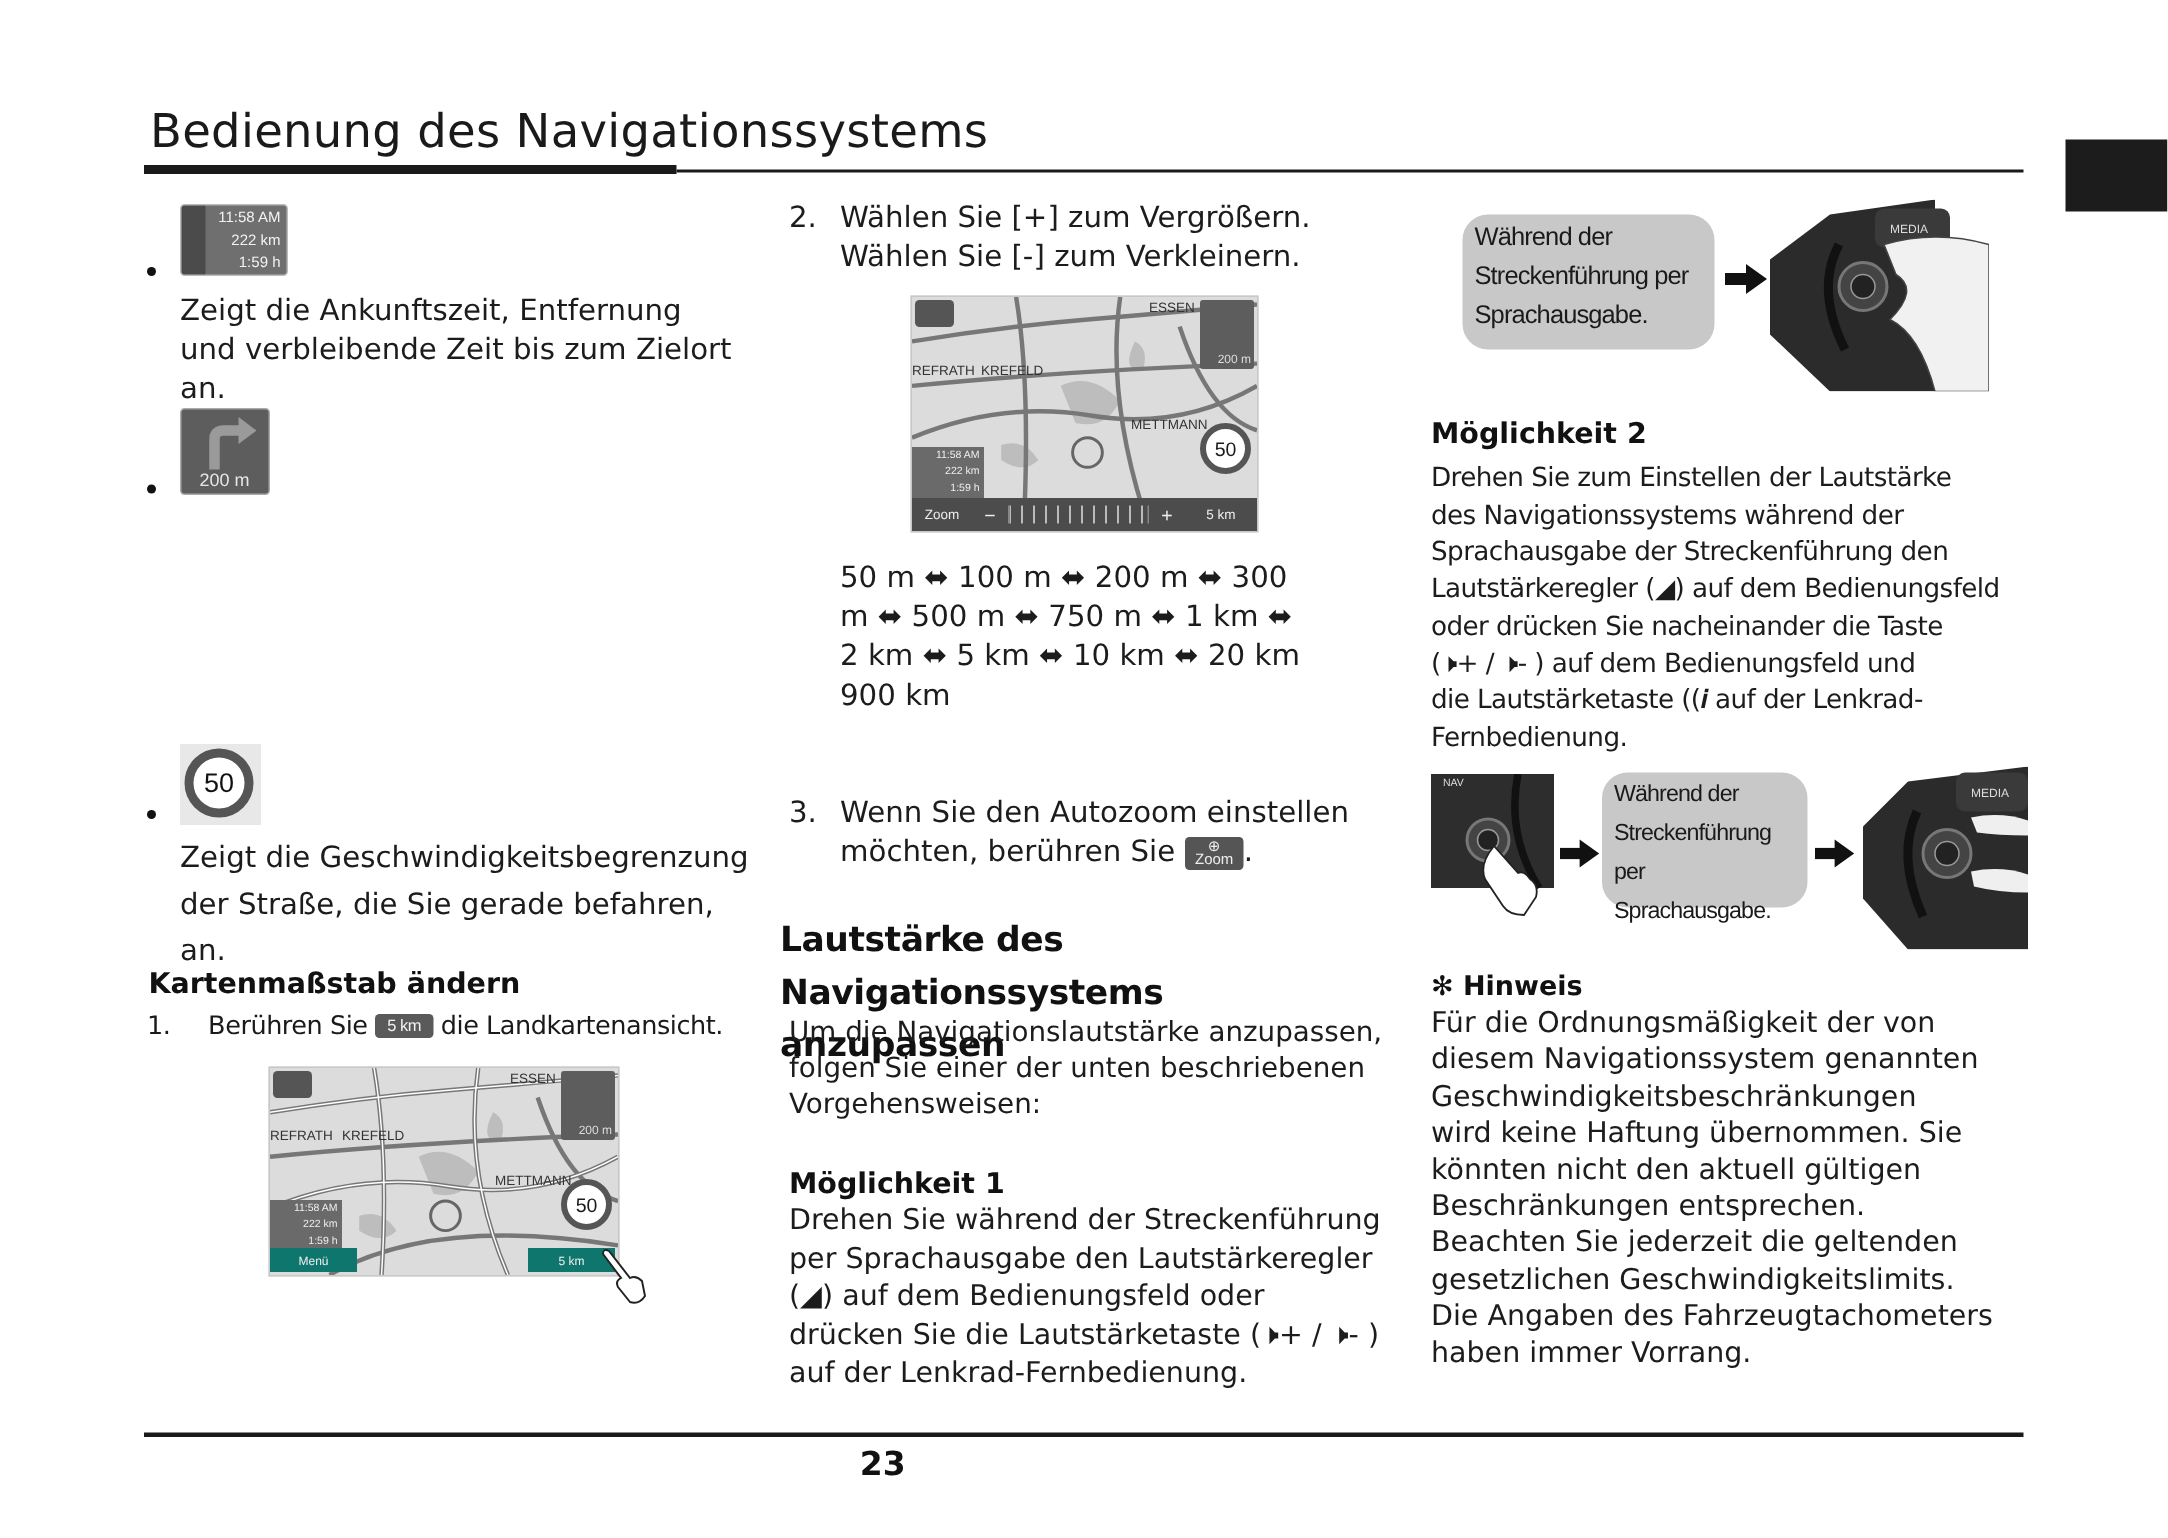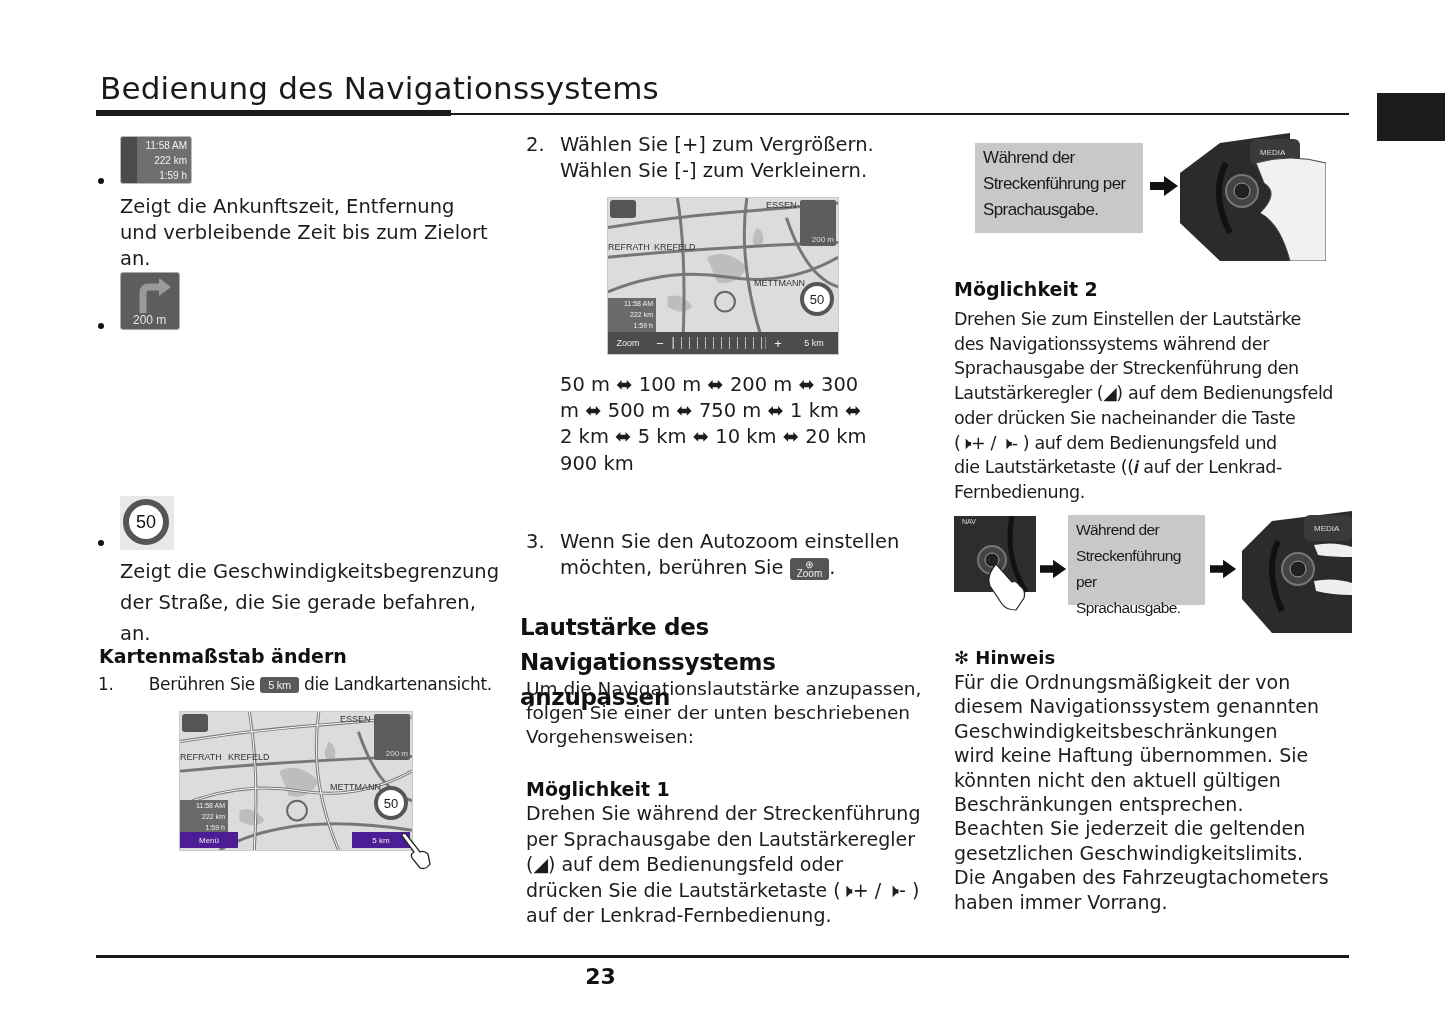--- a/index.html
+++ b/index.html
@@ -38,29 +38,29 @@
     
     .map { position: absolute; background: #d9d9d9; overflow: hidden; border: 1px solid #c8c8c8; }
     .map svg.roads { position: absolute; left: 0; top: 0; width: 100%; height: 100%; }
     .map .lbl { position: absolute; font-family: "Liberation Sans", sans-serif; font-size: 9px; color: #333; }
     .map .tl-btn { position: absolute; left: 2px; top: 2px; width: 26px; height: 18px; background: #555; border-radius: 3px; }
     .map .turn-box { position: absolute; right: 2px; top: 2px; width: 36px; height: 46px; background: #5d5d5d; border-radius: 2px; }
     .map .turn-box span { position: absolute; bottom: 2px; right: 2px; font-size: 8px; color: #ddd; font-family: "Liberation Sans", sans-serif; }
     .map .eta-box { position: absolute; left: 0; width: 48px; height: 36px; background: #6a6a6a; }
     .map .eta-box span { display: block; color: #eee; font-size: 7px; line-height: 11px; text-align: right; padding-right: 3px; font-family: "Liberation Sans", sans-serif; }
     .map .spd { position: absolute; width: 34px; height: 34px; border-radius: 50%; border: 4px solid #555; background: #fff; font-size: 13px; display: flex; align-items: center; justify-content: center; font-family: "Liberation Sans", sans-serif; }
-    .map .bottom-btn { position: absolute; background: #4c1d95; color: #eee; font-size: 8px; font-family: "Liberation Sans", sans-serif; display: flex; align-items: center; justify-content: center; }
+    .map .bottom-btn { position: absolute; background: #0f766e; color: #eee; font-size: 8px; font-family: "Liberation Sans", sans-serif; display: flex; align-items: center; justify-content: center; }
     .map .zoombar { position: absolute; left: 0; bottom: 0; width: 100%; height: 22px; background: #4c4c4c; display: flex; align-items: center; color: #eee; font-size: 9px; font-family: "Liberation Sans", sans-serif; }
 
-    .gray-box { background: #c8c8c8; color: #1a1a1a; font-family: "Liberation Sans", sans-serif; font-size: 17px; line-height: 26px; letter-spacing: -0.6px; padding: 2px 8px; }
+    .gray-box { background: #c8c8c8; color: #1a1a1a; font-family: "Liberation Sans", sans-serif; font-size: 17px; line-height: 26px; letter-spacing: -0.6px; padding: 2px 8px; border-radius: 17px; }
 
     .wheel { position: absolute; overflow: hidden; }
 
     .bottom-rule { position: absolute; left: 96px; top: 955px; width: 1253px; height: 3px; background: #1a1a1a; }
-    .page-number { position: absolute; left: 0; width: 1177px; top: 964px; text-align: center; font-weight: bold; font-size: 22px; color: #111; margin-left: 12px; }
+    .page-number { position: absolute; left: 0; width: 1177px; top: 964px; text-align: center; font-weight: bold; font-size: 22px; color: #111; }
   </style>
 </head>
 <body>
 
 <h1 class="page-title">Bedienung des Navigationssystems</h1>
 <div class="title-rule-thick"></div>
 <div class="title-rule-thin"></div>
 <div class="chapter-tab"></div>
 
 <div class="col col-left">
@@ -92,21 +92,21 @@
     <div class="ico-speed" style="position:absolute; left:24px; top:0;">
       <div class="speed-sign">50</div>
     </div>
     <p class="txt" style="position:absolute; left:24px; top:60px; width:380px; line-height:31px;">Zeigt die Geschwindigkeitsbegrenzung der Straße, die Sie gerade befahren, an.</p>
   </div>
 
   <h3 class="h-bold" style="position:absolute; left:3px; top:512px;">Kartenmaßstab ändern</h3>
 
   <div style="position:absolute; left:2px; top:540px; width:410px; font-size:17px; line-height:24px; letter-spacing:-0.3px;">
     <span>1.</span>
-    <span style="margin-left:30px;">Berühren Sie</span>
+    <span style="margin-left:20px;">Berühren Sie</span>
     <span class="inline-btn">5 km</span>
     <span>die Landkartenansicht.</span>
   </div>
 </div>
 
 <div class="map" style="left:179px; top:711px; width:234px; height:140px;">
   <svg class="roads" viewBox="0 0 234 140" preserveAspectRatio="none">
     <rect width="234" height="140" fill="#dcdcdc"></rect>
     <path d="M100 60 q20 -10 40 10 q-10 20 -30 15z M60 100 q15 -5 25 10 q-10 10 -25 0z M150 30 q10 5 5 20 q-15 0 -5 -20z" fill="#bdbdbd"></path>
     <g stroke="#777" stroke-width="3" fill="none">

